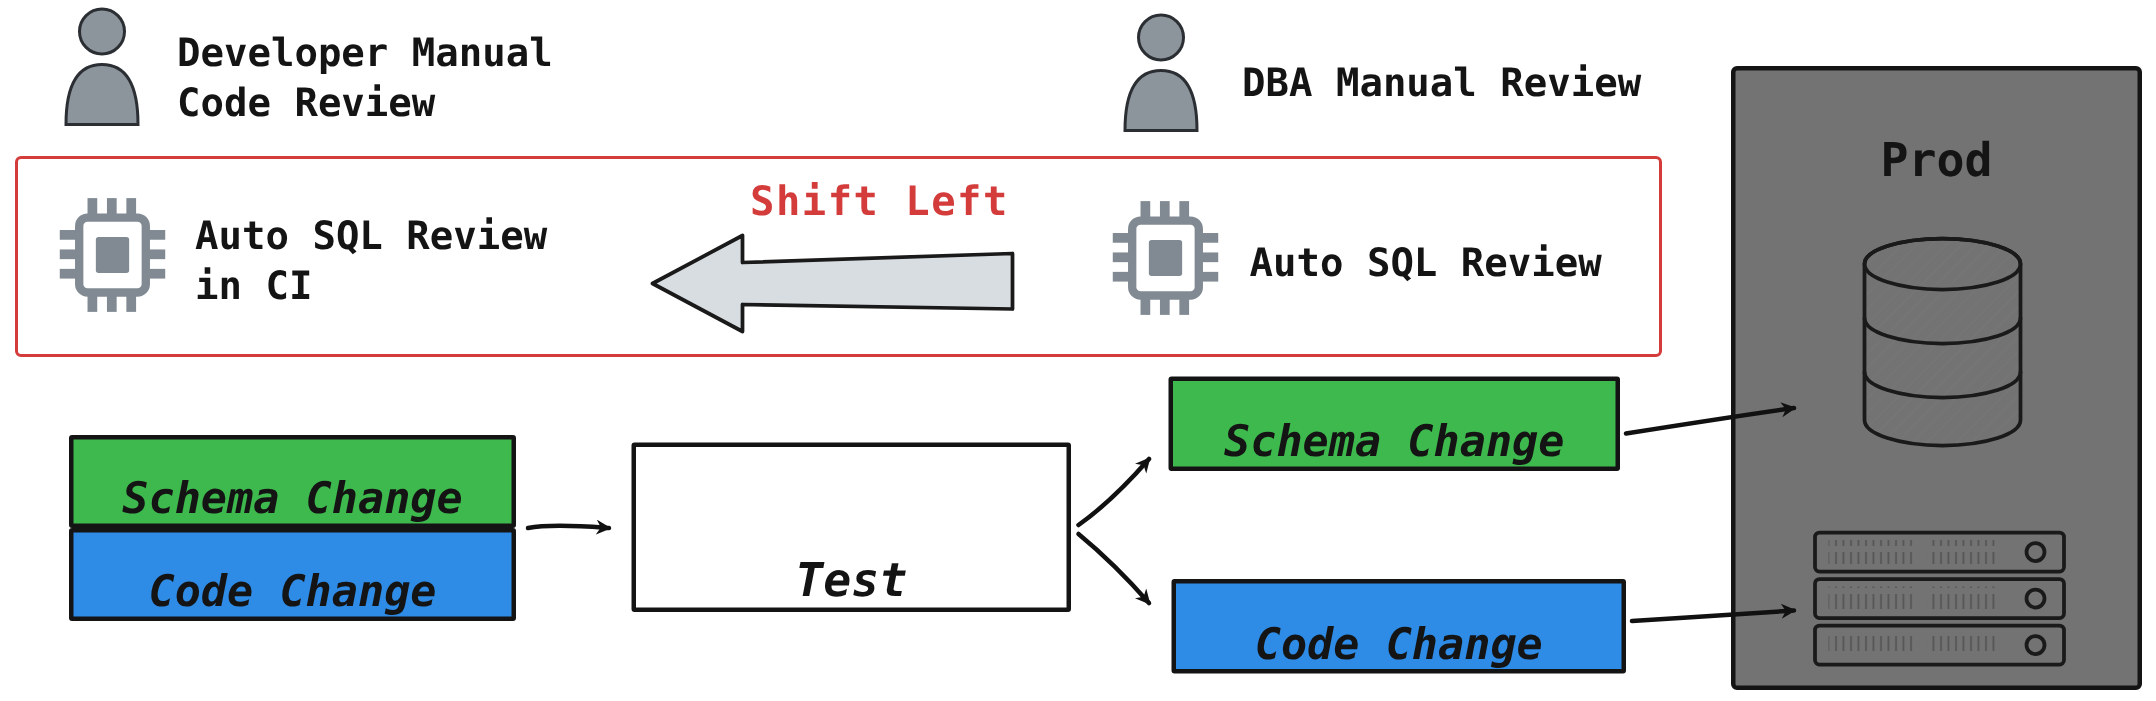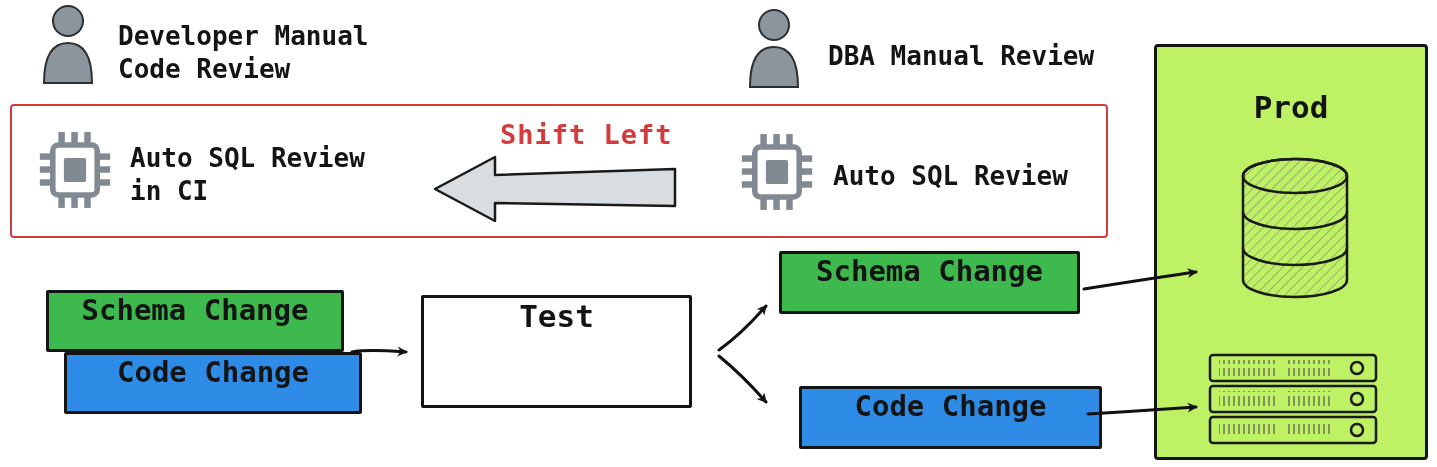--- a/index.html
+++ b/index.html
@@ -40,37 +40,38 @@
     border: 2.5px solid var(--red);
     border-radius: 4px;
     background: transparent;
   }
 
   .node {
     position: absolute;
     border: 3px solid var(--ink);
     border-radius: 2px;
     display: flex;
-    align-items: flex-start;
+    align-items: flex-end;
     justify-content: center;
     font-weight: bold;
     font-size: 29px;
     color: var(--ink);
+    font-style: italic;
   }
   .node.green { background: var(--green); }
-  .node.blue  { background: var(--blue); margin-left: 18px; }
+  .node.blue  { background: var(--blue); }
   .node.white { background: #ffffff; font-size: 31px; }
 
   .prod-box {
     position: absolute;
     left: 1154px; top: 44px;
     width: 274px; height: 416px;
     border: 3px solid var(--ink);
     border-radius: 4px;
-    background: #bef264;
+    background: #737373;
   }
   .prod-title {
     position: absolute;
     left: 0; top: 42px; width: 100%;
     text-align: center;
     font-weight: bold;
     font-size: 31px;
   }
 
   svg { display: block; }
@@ -162,21 +163,21 @@
   </div>
   <div class="abs label label-lg" style="left:833px; top:160px;">Auto SQL Review</div>
 
   <div class="node green" style="left:46px; top:290px; width:298px; height:62px;">
     <span>Schema Change</span>
   </div>
   <div class="node blue" style="left:46px; top:352px; width:298px; height:62px;">
     <span>Code Change</span>
   </div>
 
-  <div class="node white" style="left:421px; top:295px; width:271px; height:113px;">
+  <div class="node white" style="left:421px; top:295px; width:293px; height:113px;">
     <span>Test</span>
   </div>
 
   <div class="node green" style="left:779px; top:251px; width:301px; height:63px;">
     <span>Schema Change</span>
   </div>
   <div class="node blue" style="left:781px; top:386px; width:303px; height:63px;">
     <span>Code Change</span>
   </div>
 

